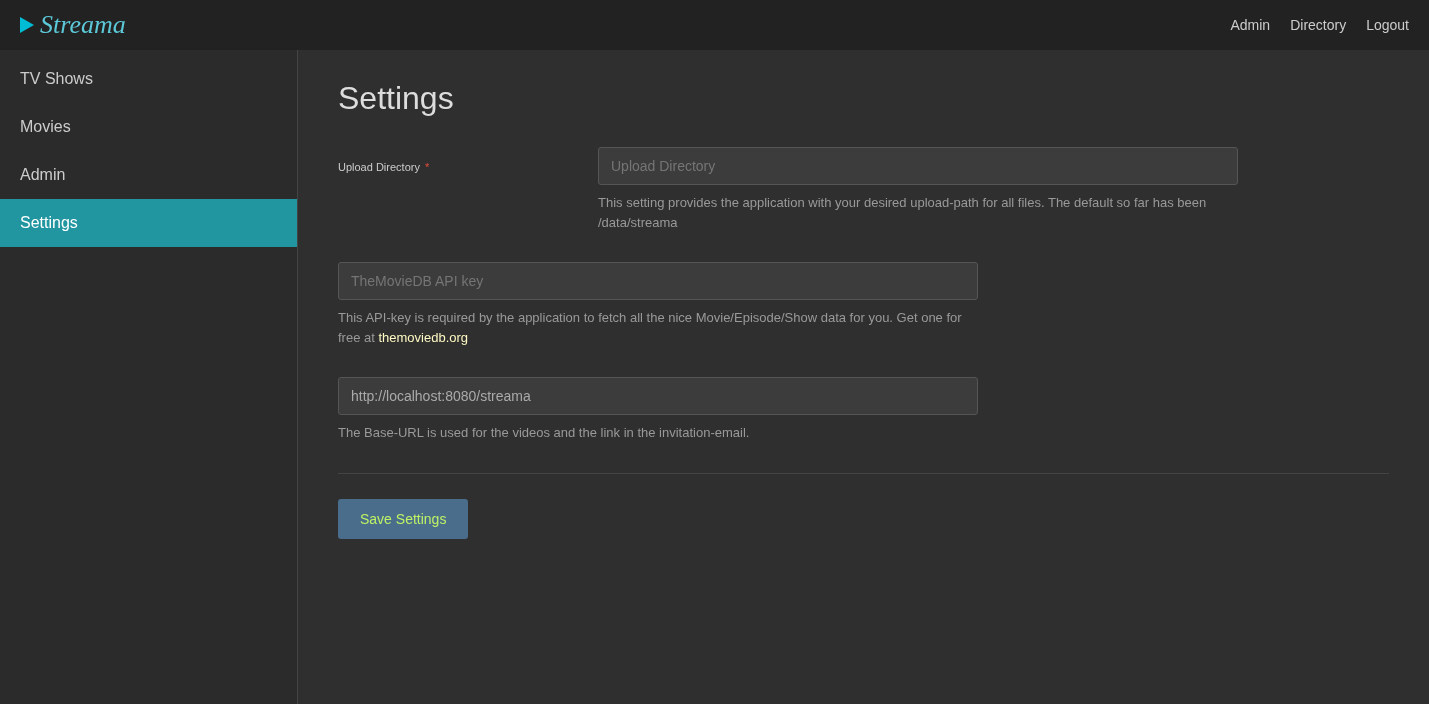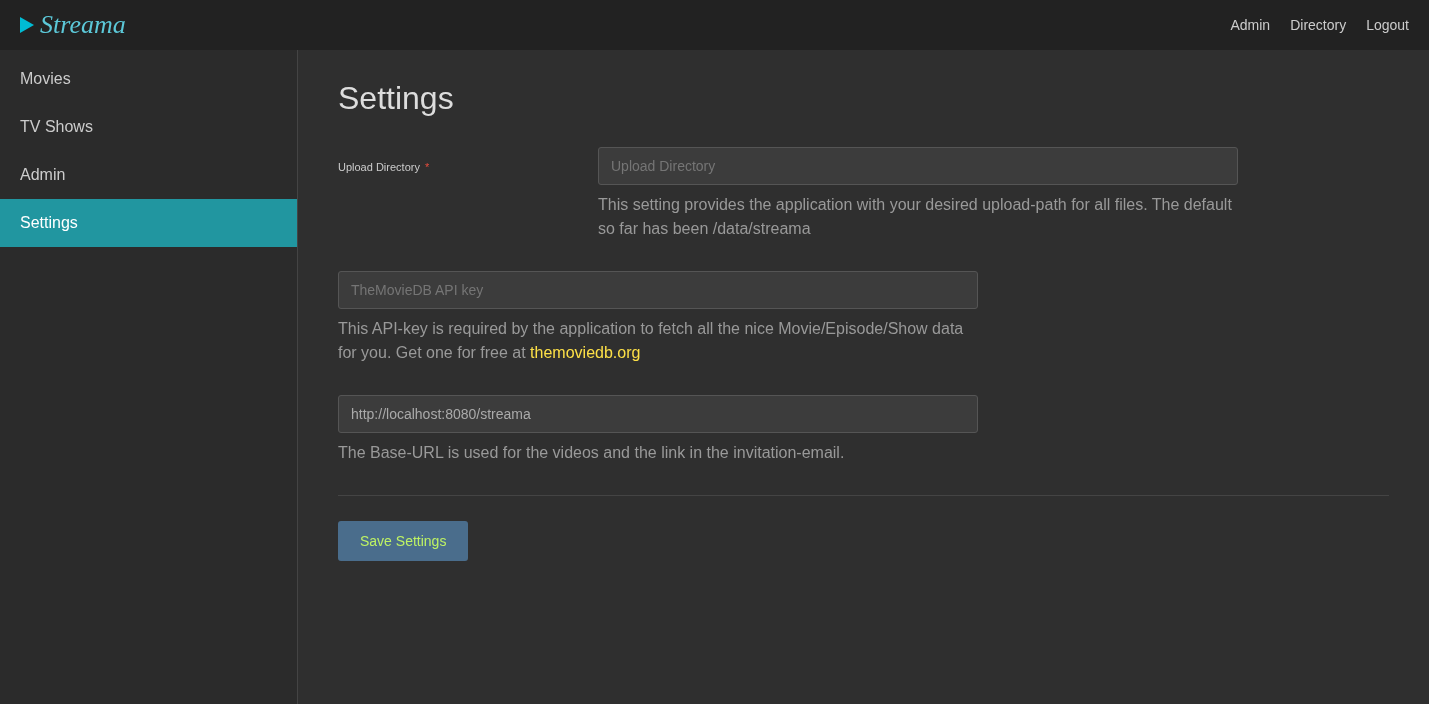--- a/index.html
+++ b/index.html
@@ -122,27 +122,27 @@
       background-color: #3c3c3c;
       border: 1px solid #555;
       border-radius: 3px;
       color: #aaa;
       font-size: 14px;
       padding: 10px 12px;
       outline: none;
       margin-bottom: 8px;
     }
     .form-help {
-      font-size: 16px;
+      font-size: 13px;
       color: #999;
       max-width: 640px;
       line-height: 1.5;
     }
     .form-help a {
-      color: #fde047;
+      color: #fef9c3;
       text-decoration: none;
     }
 
     .divider {
       border: none;
       border-top: 1px solid #444;
       margin: 10px 0 25px 0;
     }
 
     .save-button {
@@ -166,22 +166,22 @@
   <div class="topnav-links">
     <a>Admin</a>
     <a>Directory</a>
     <a>Logout</a>
   </div>
 </nav>
 
 <div class="main-layout">
 
   <aside class="sidebar">
+    <div class="sidebar-item">TV Shows</div>
     <div class="sidebar-item">Movies</div>
-    <div class="sidebar-item">TV Shows</div>
     <div class="sidebar-item">Admin</div>
     <div class="sidebar-item active">Settings</div>
   </aside>
 
   <main class="content">
     <h1 class="page-title">Settings</h1>
 
     
     <div class="form-section">
       <div class="form-label-col">

